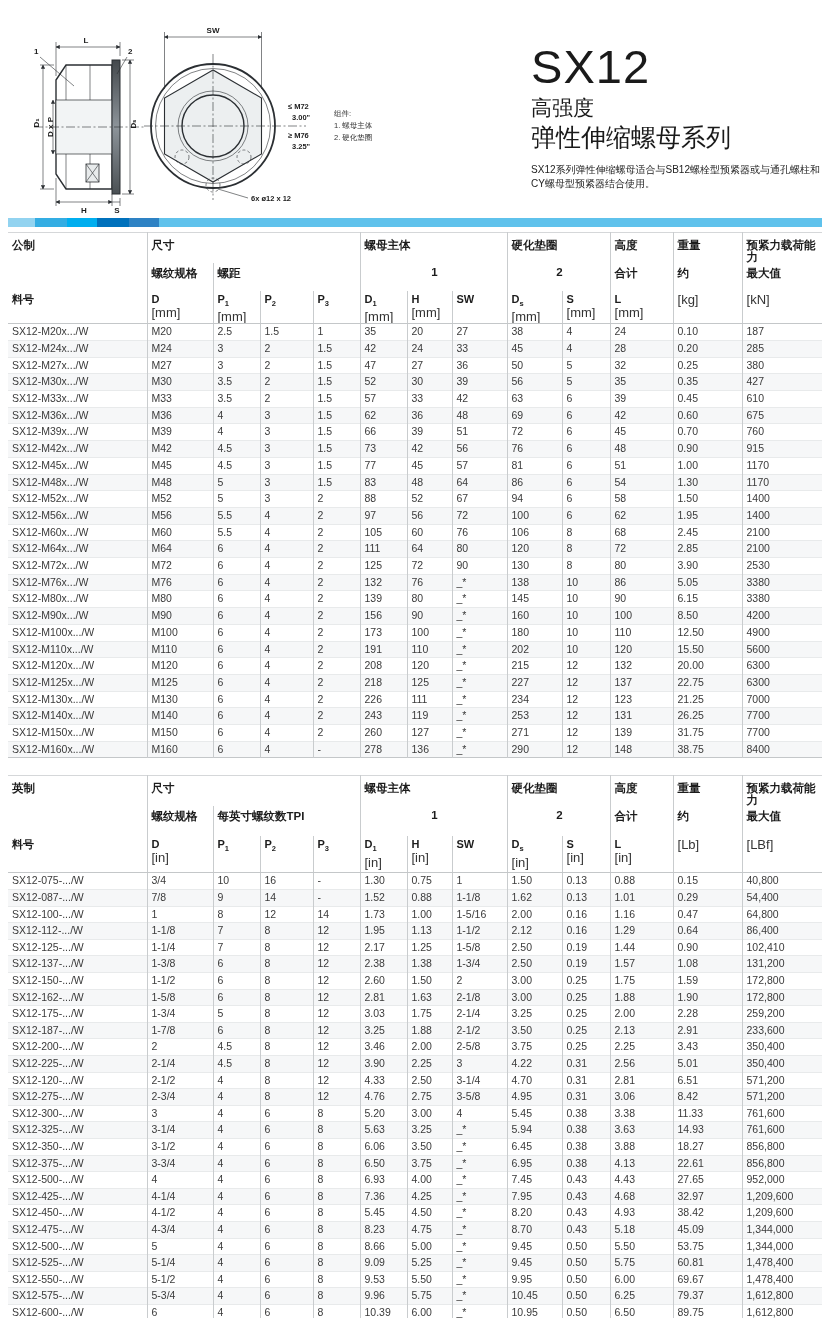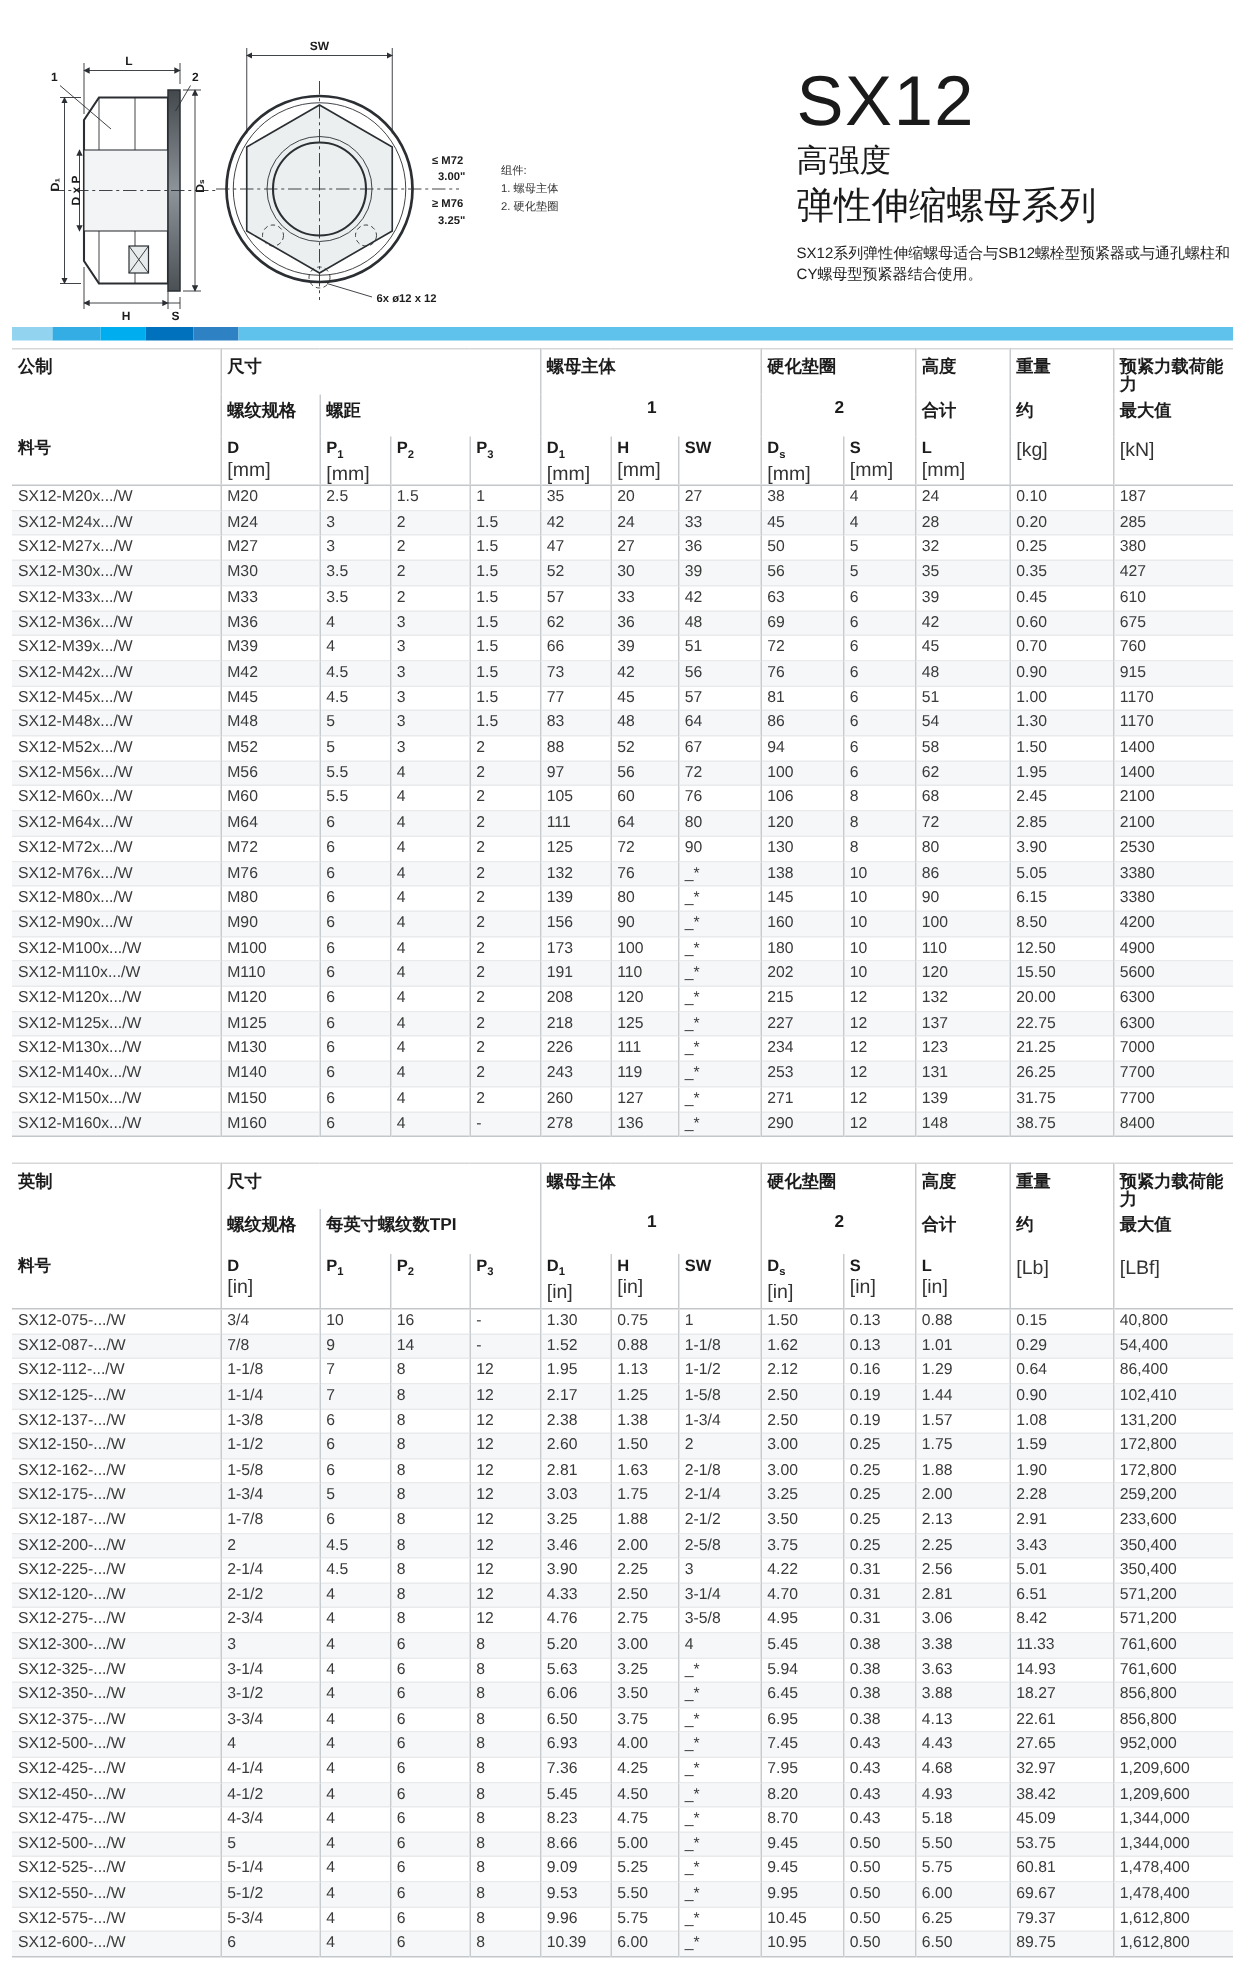--- a/index.html
+++ b/index.html
@@ -734,20 +734,35 @@
         <td>1.52</td>
         <td>0.88</td>
         <td>1-1/8</td>
         <td>1.62</td>
         <td>0.13</td>
         <td>1.01</td>
         <td>0.29</td>
         <td>54,400</td>
       </tr>
 
+      <tr>
+        <td>SX12-100-.../W</td>
+        <td>1</td>
+        <td>8</td>
+        <td>12</td>
+        <td>14</td>
+        <td>1.73</td>
+        <td>1.00</td>
+        <td>1-5/16</td>
+        <td>2.00</td>
+        <td>0.16</td>
+        <td>1.16</td>
+        <td>0.47</td>
+        <td>64,800</td>
+      </tr>
 
       <tr>
         <td>SX12-112-.../W</td>
         <td>1-1/8</td>
         <td>7</td>
         <td>8</td>
         <td>12</td>
         <td>1.95</td>
         <td>1.13</td>
         <td>1-1/2</td>

